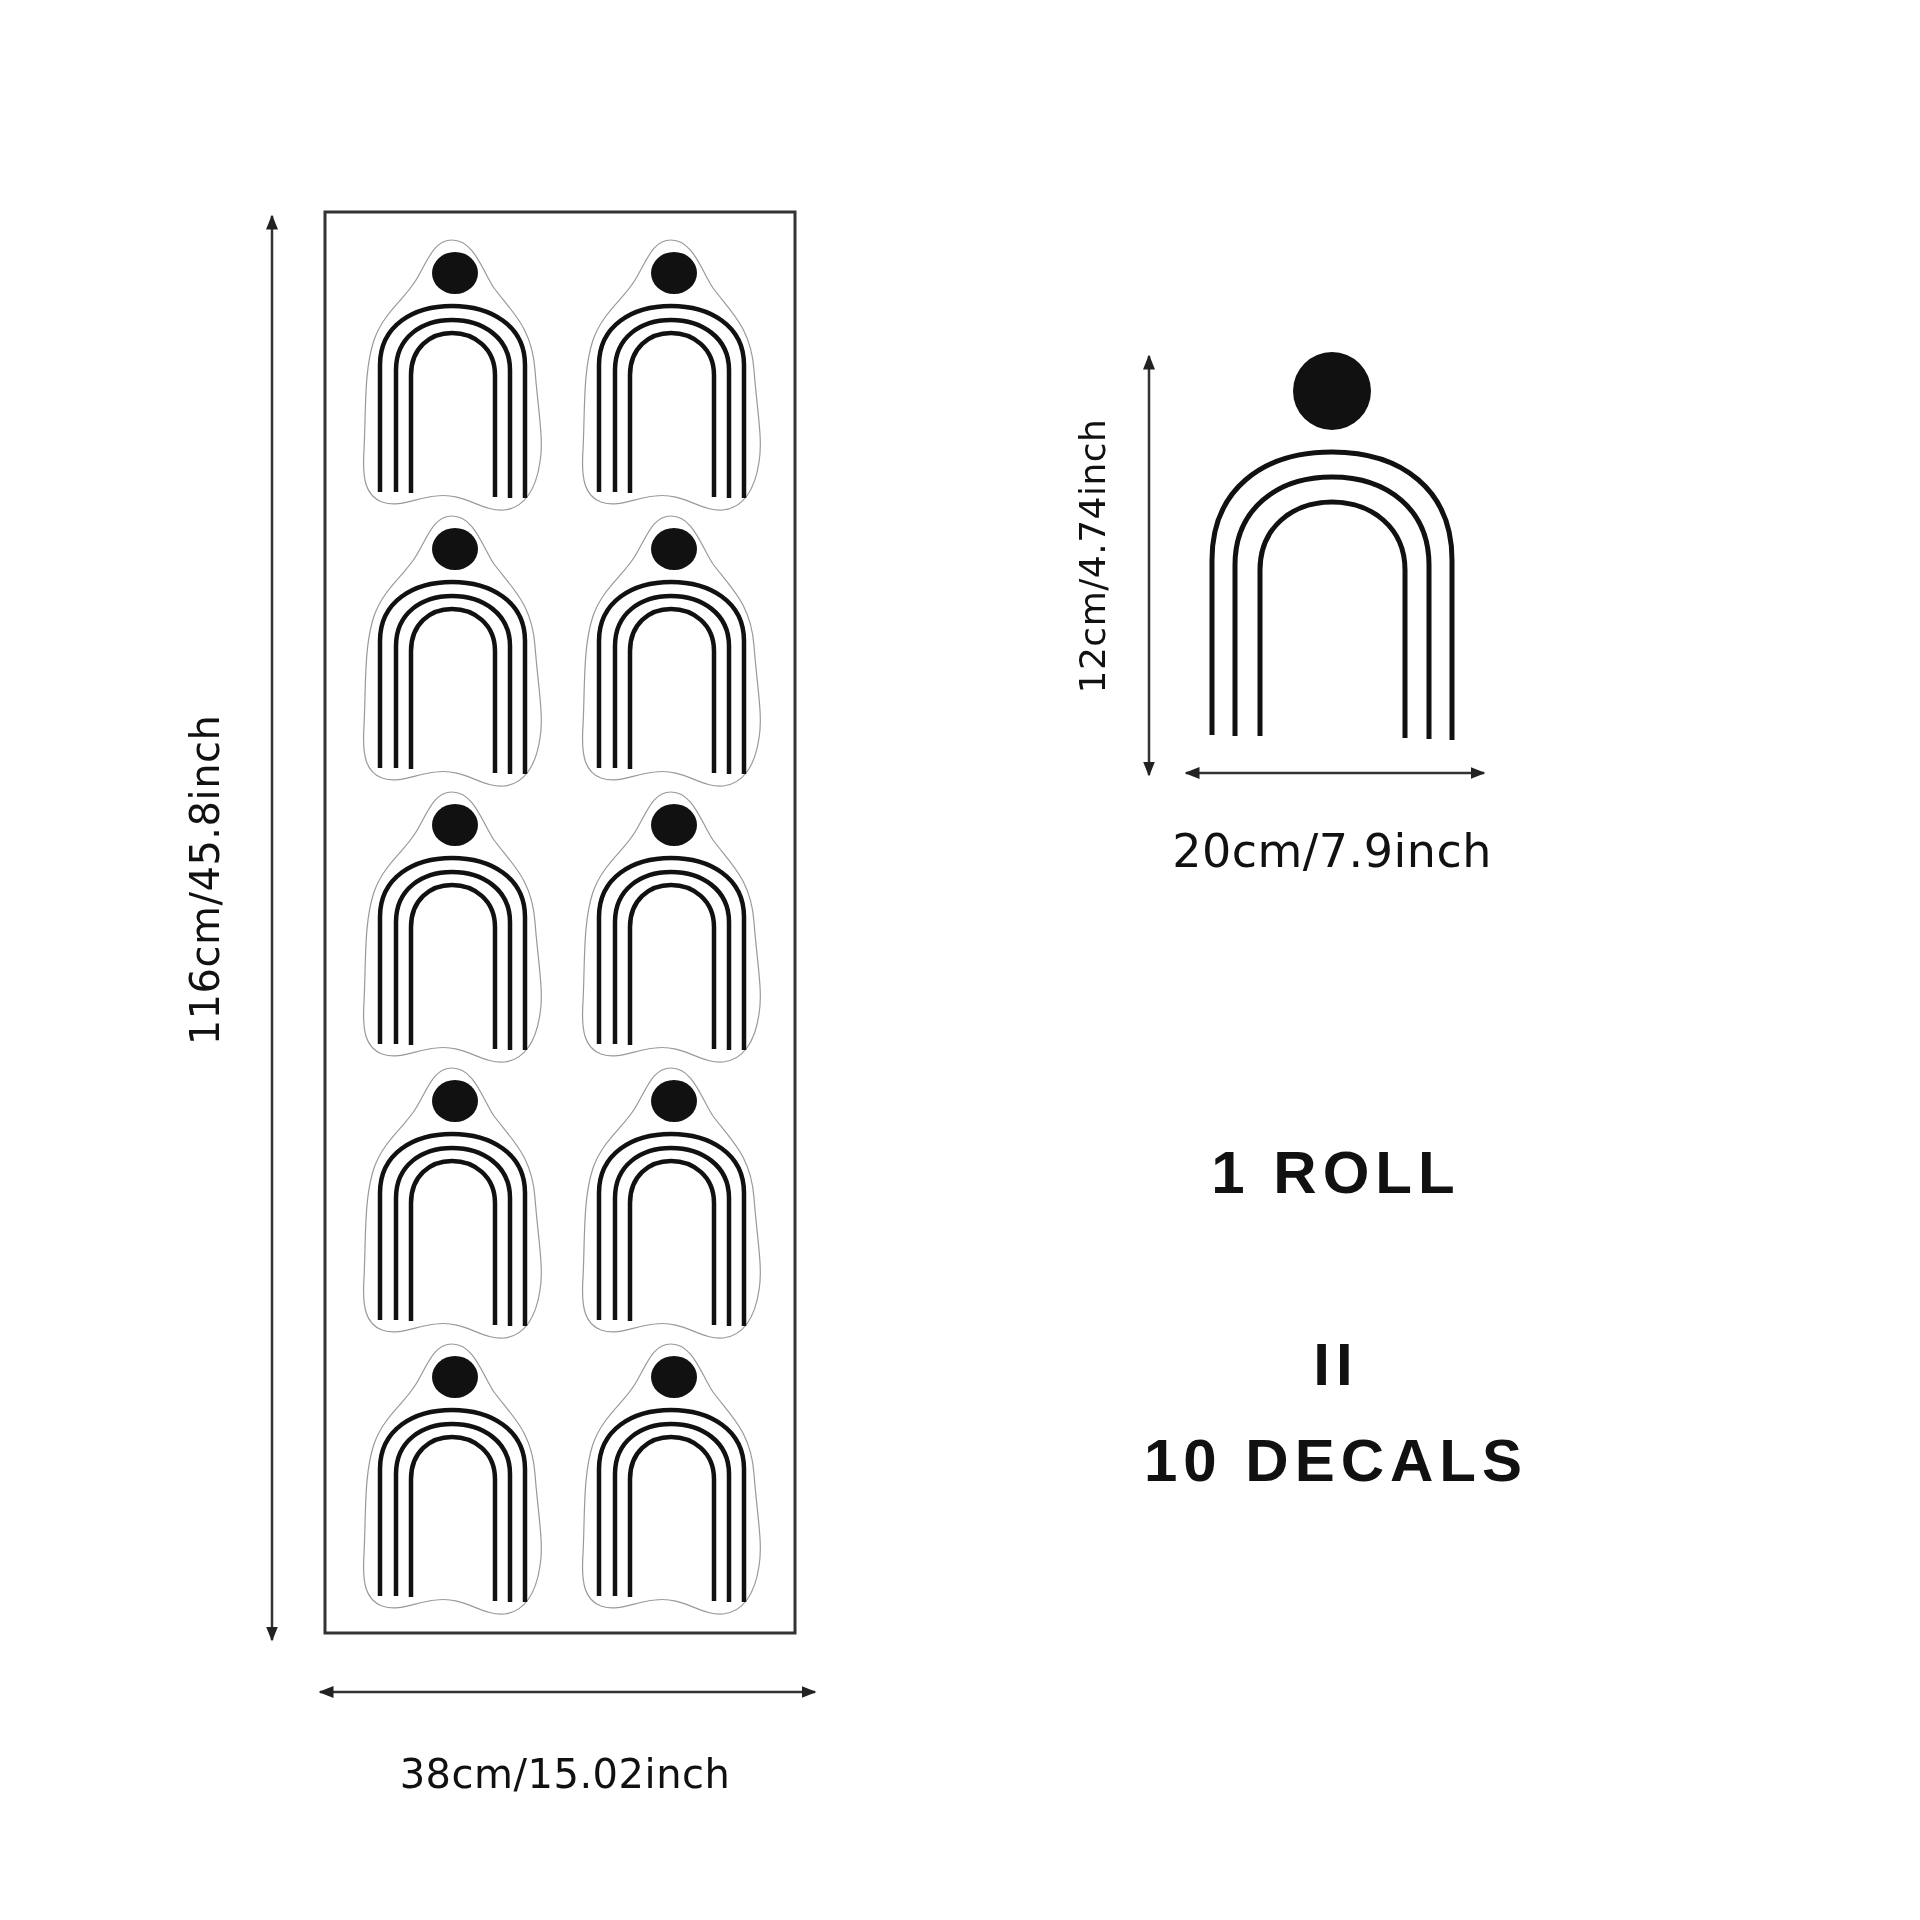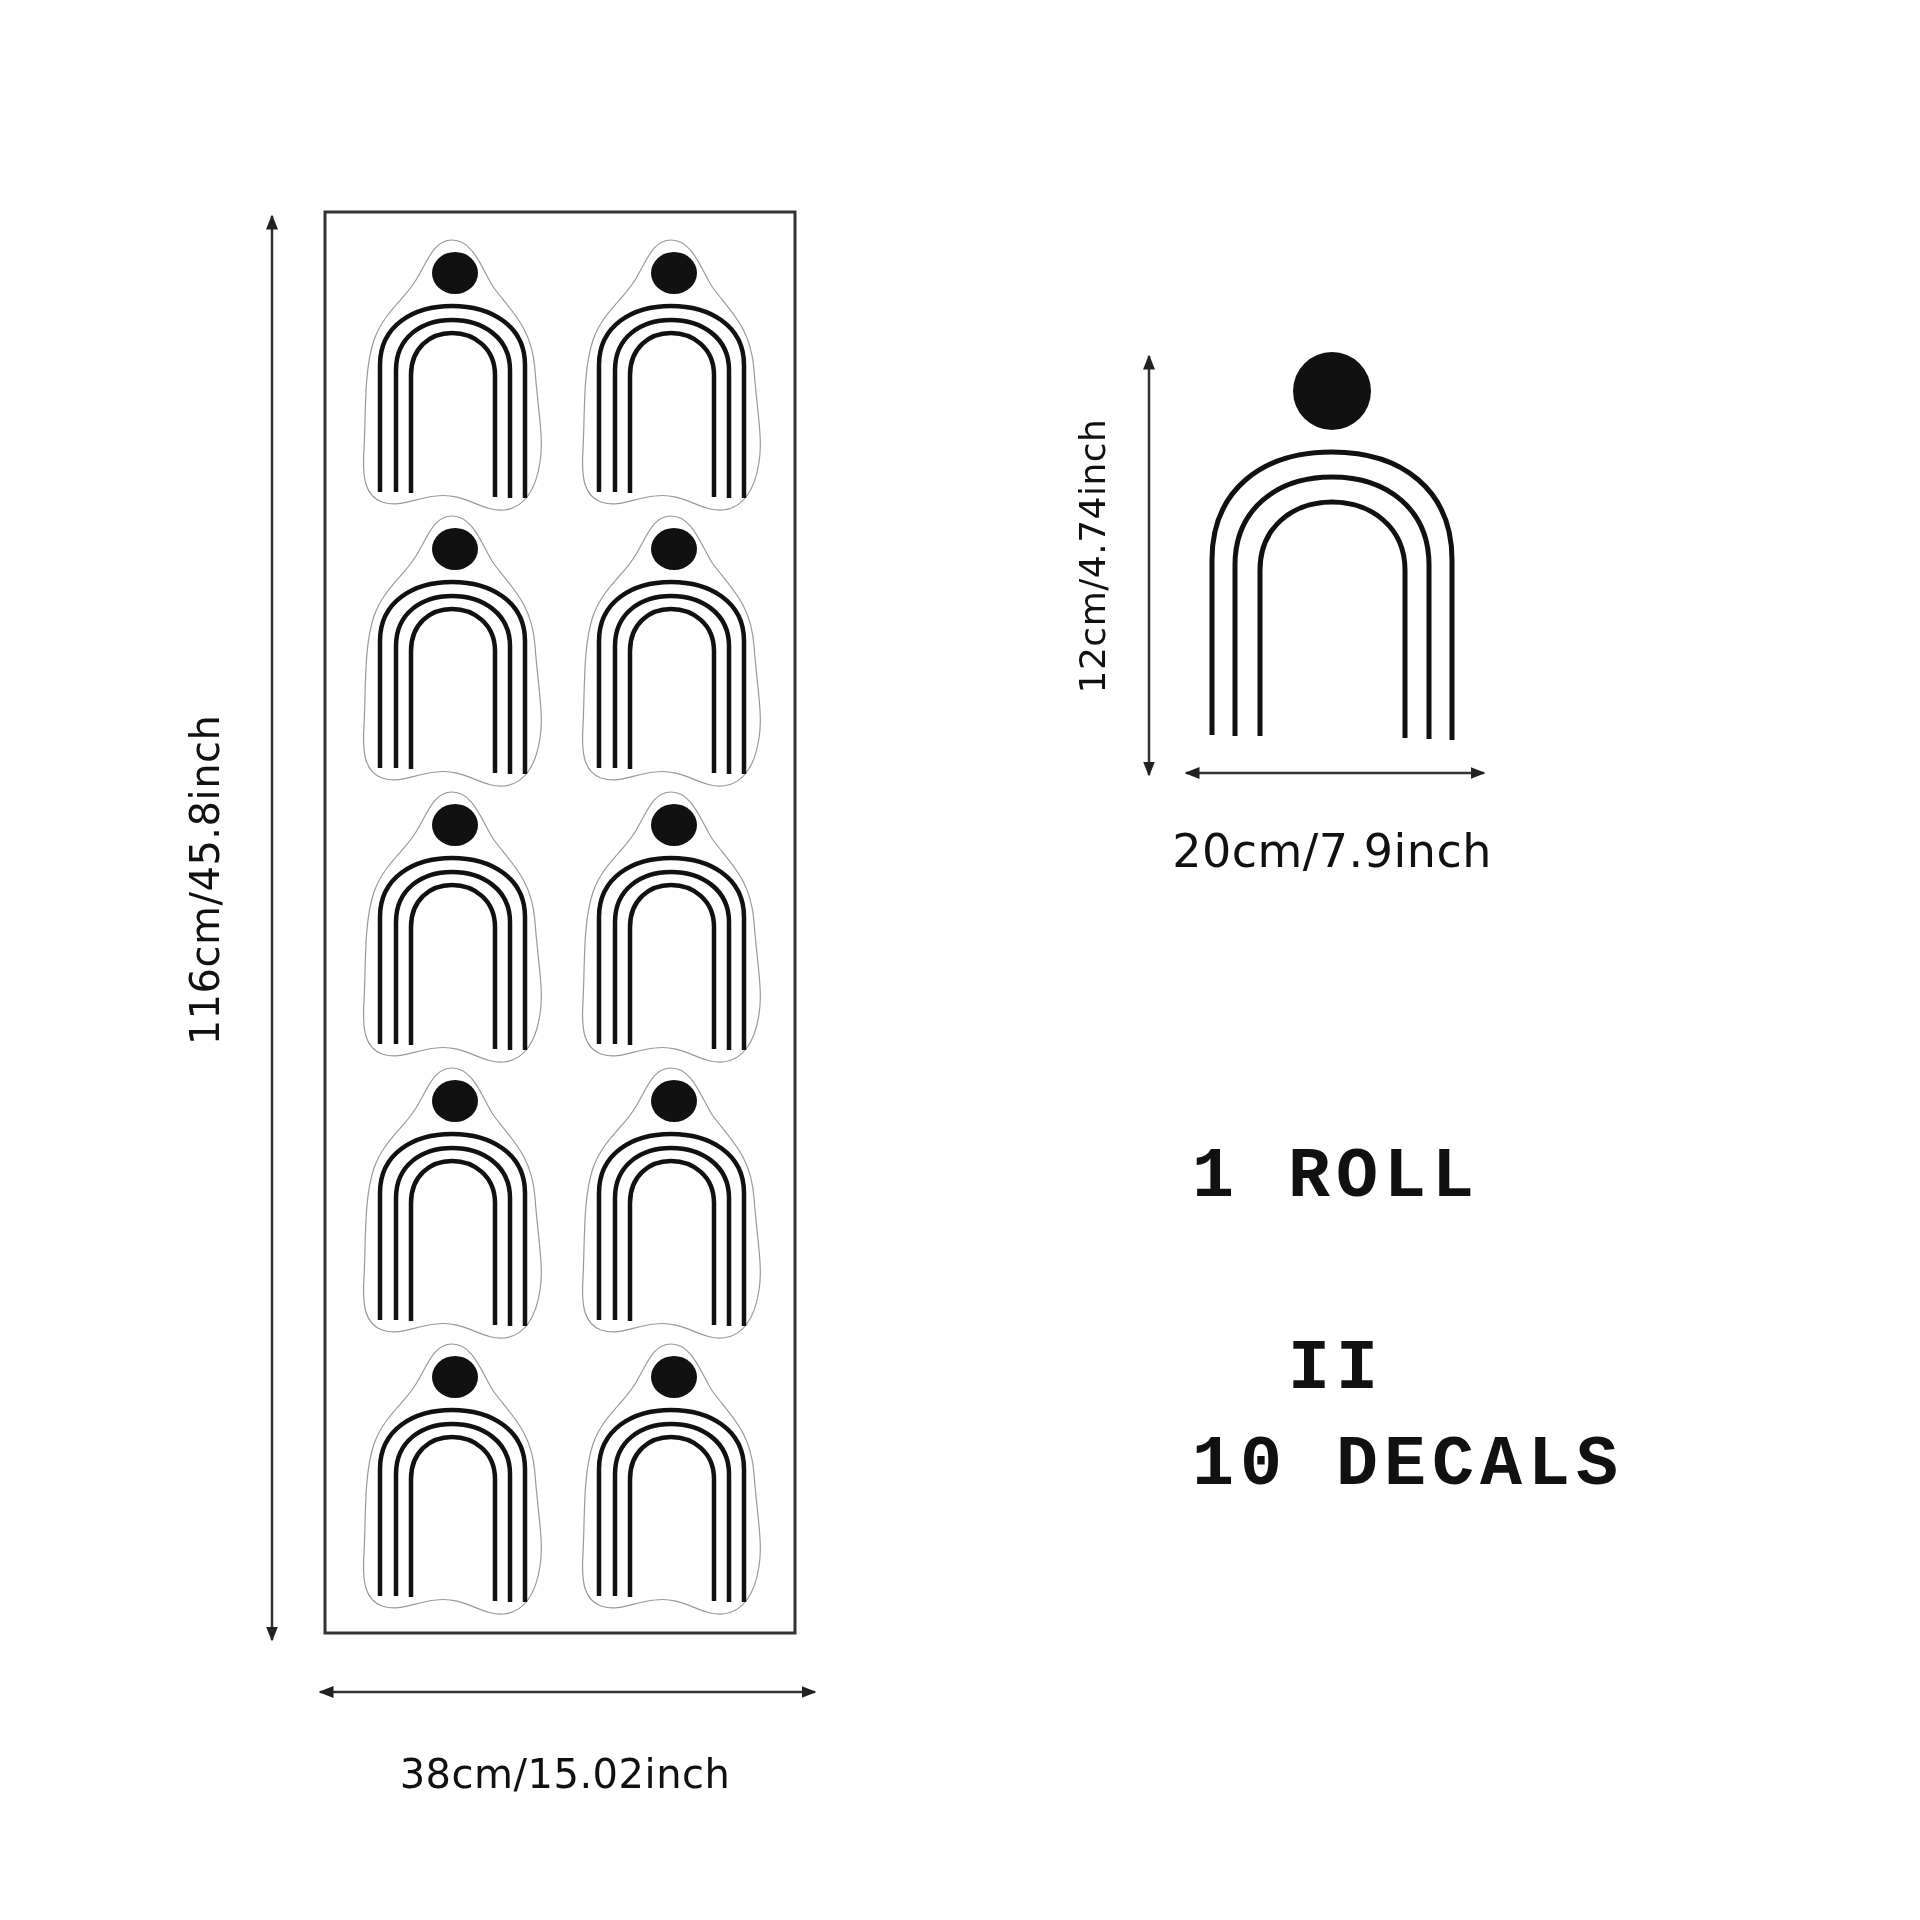--- a/index.html
+++ b/index.html
@@ -1,21 +1,21 @@
 <!DOCTYPE html>
 <html><head>
 <meta charset="utf-8">
 <style>
   html, body { margin:0; padding:0; background:#ffffff; }
   body { width:1920px; height:1920px; position:relative; overflow:hidden; font-family:"DejaVu Sans", sans-serif; color:#111; }
   svg.main { position:absolute; left:0; top:0; width:1920px; height:1920px; }
   .dim-label { position:absolute; font-family:"DejaVu Sans", sans-serif; font-size:40px; color:#111; white-space:nowrap; letter-spacing:0.5px; }
   .rot { transform-origin:center center; transform:translate(-50%,-50%) rotate(-90deg); }
   .hcenter { transform:translateX(-50%); }
-  .big { position:absolute; font-family:Liberation Mono, monospace; font-weight:bold; font-size:70px; color:#111; white-space:nowrap; transform:translateX(-50%); letter-spacing:6px; }
+  .big { position:absolute; font-family:Liberation Sans, sans-serif; font-weight:bold; font-size:60px; color:#111; white-space:nowrap; transform:translateX(-50%); letter-spacing:6px; }
 </style>
 </head>
 <body>
 
 <svg class="main" viewBox="0 0 1920 1920" xmlns="http://www.w3.org/2000/svg">
   <defs>
     <marker id="ah" viewBox="0 0 10 10" refX="9" refY="5" markerWidth="6" markerHeight="6" orient="auto-start-reverse">
       <path d="M0,1 L10,5 L0,9 z" fill="#222"></path>
     </marker>
     <g id="decal">
@@ -59,13 +59,13 @@
   <line x1="1186" y1="773" x2="1484" y2="773" stroke="#333" stroke-width="2.5" marker-start="url(#ah)" marker-end="url(#ah)"></line>
 </svg>
 
 <div class="dim-label rot" style="left:205px; top:880px;">116cm/45.8inch</div>
 <div class="dim-label hcenter" style="left:565px; top:1722px;margin-top:29px;">38cm/15.02inch</div>
 <div class="dim-label rot" style="left:1092px; top:556px; font-size:36px;">12cm/4.74inch</div>
 <div class="dim-label hcenter" style="left:1332px; top:824px; font-size:46px;">20cm/7.9inch</div>
 
 <div class="big" style="left:1336px; top:1138px;">1 ROLL</div>
 <div class="big" style="left:1336px; top:1330px;">II</div>
-<div class="big" style="left:1408px; top:1426px;">10 DECALS</div>
+<div class="big" style="left:1336px; top:1426px;">10 DECALS</div>
 
 </body></html>

